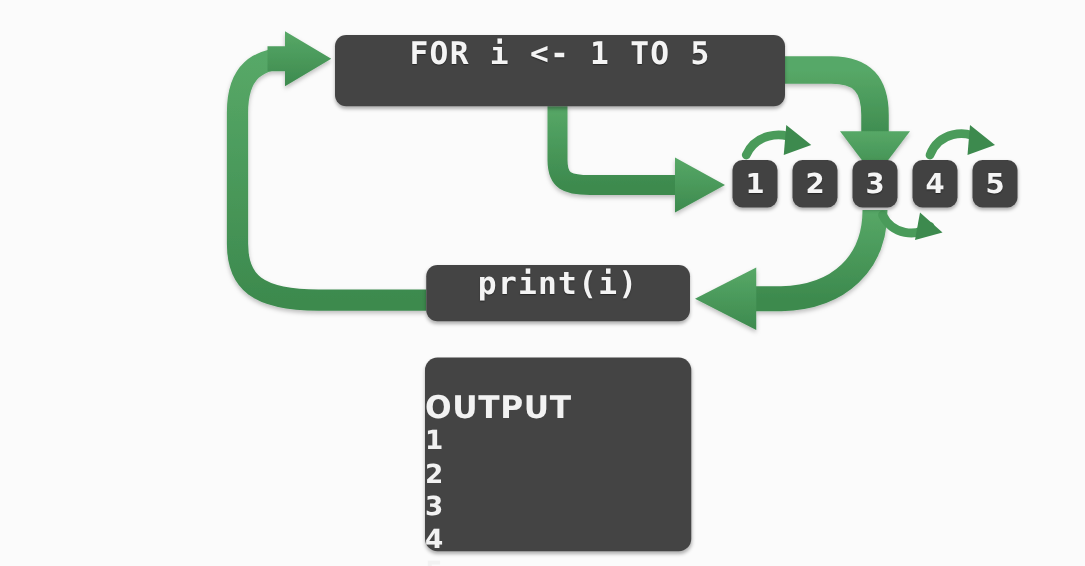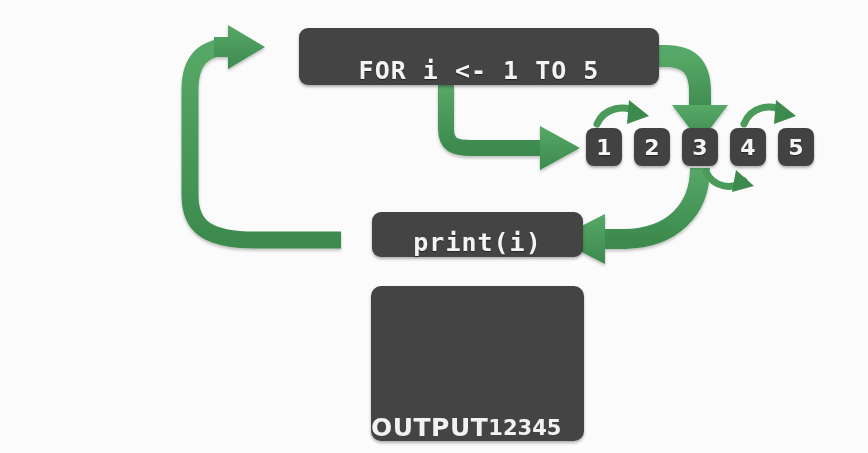--- a/index.html
+++ b/index.html
@@ -22,24 +22,23 @@
     width: 868px;
     height: 453px;
   }
   .node {
     position: absolute;
     background: #444444;
     border-radius: 9px;
     box-shadow: 0 2px 3px rgba(0,0,0,0.30);
     color: #f2f2f2;
     display: flex;
-    align-items: flex-end;
+    align-items: flex-start;
     justify-content: center;
     z-index: 5;
-    margin-left: 31px;
   }
   #for-box {
     left: 268px;
     top: 28px;
     width: 360px;
     height: 57px;
   }
   #print-box {
     left: 341px;
     top: 212px;
@@ -54,23 +53,23 @@
     color: #f4f4f4;
     white-space: pre;
     text-shadow: 0 1px 1px rgba(0,0,0,0.45);
   }
   #output-box {
     left: 340px;
     top: 286px;
     width: 213px;
     height: 155px;
     border-radius: 10px;
-    flex-direction: row;
+    flex-direction: column;
     justify-content: flex-start;
-    padding-top: 5px;
+    padding-top: 27px;
     box-sizing: border-box;
   }
   #output-title {
     font-family: "DejaVu Sans", sans-serif;
     font-size: 25px;
     font-weight: bold;
     color: #f2f2f2;
     letter-spacing: 0.5px;
     line-height: 1.05;
   }

